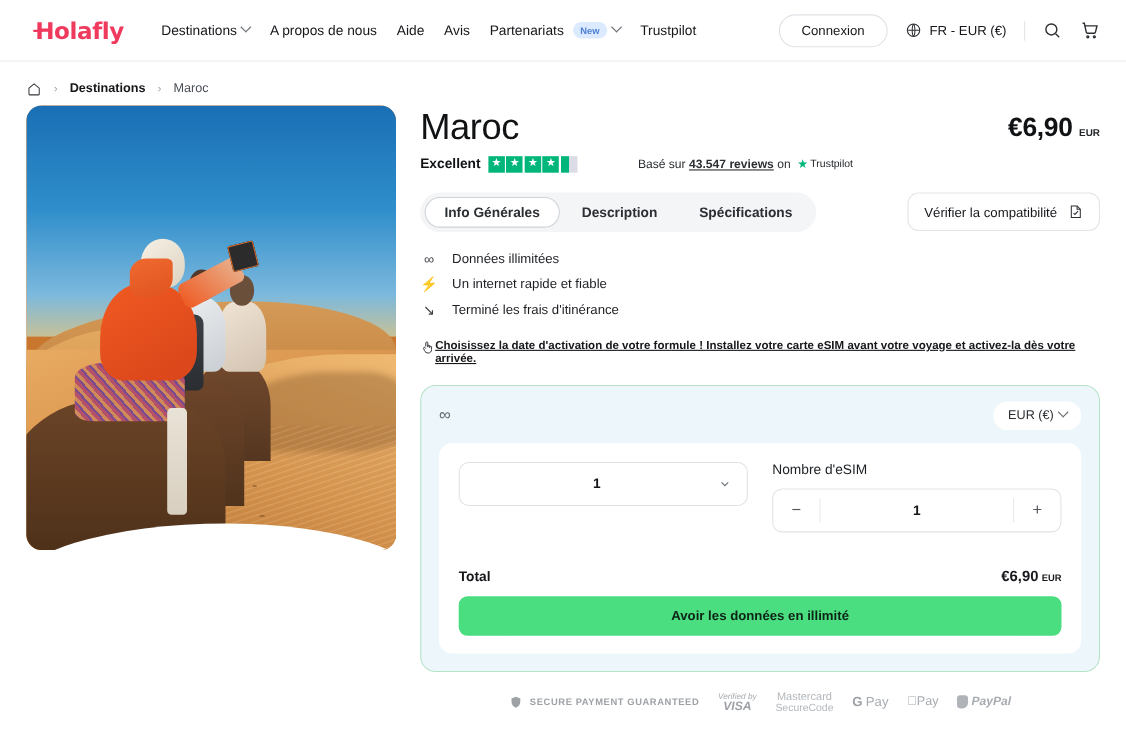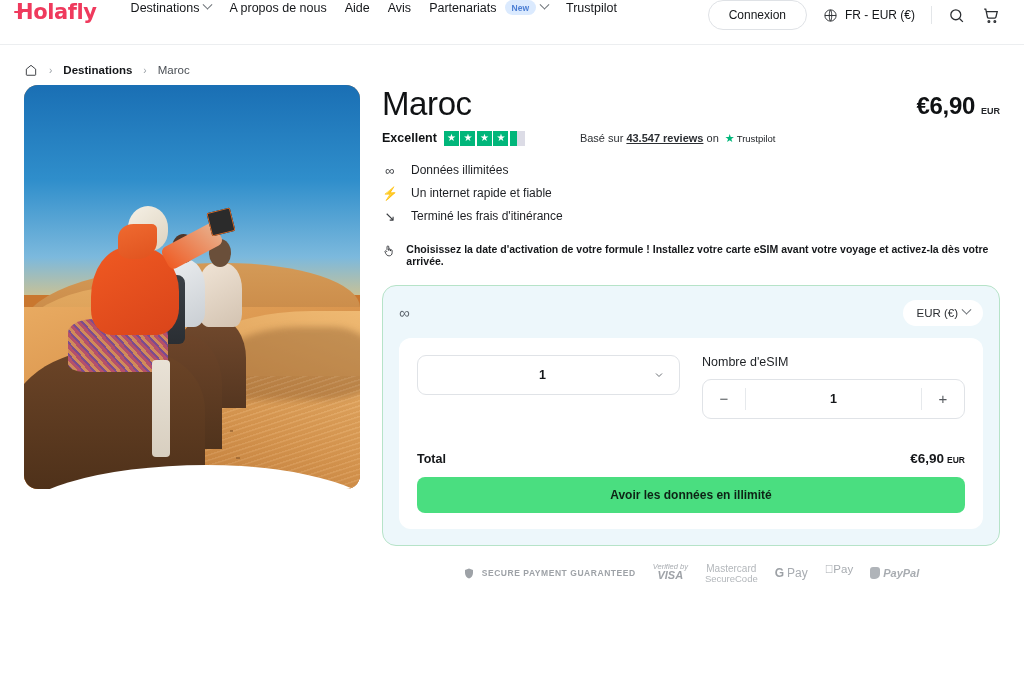--- a/index.html
+++ b/index.html
@@ -6,24 +6,24 @@
   html, body {
     width: 1024px; height: 683px;
     font-family: "Liberation Sans", sans-serif;
     background: #ffffff;
     color: #1b1b1b;
     overflow: hidden;
   }
 
   
   .topnav {
-    height: 45px;
+    height: 56px;
     display: flex;
-    align-items: flex-start;
-    padding: 0 24px 0 16px;
+    align-items: center;
+    padding: 0 24px 0 32px;
     border-bottom: 1px solid #eceef0;
     background: #fff;
   }
   .logo {
     font-size: 21px;
     font-weight: 700;
     color: #ef3a5d;
     letter-spacing: -0.4px;
     font-family: "DejaVu Sans", sans-serif;
     position: relative;
@@ -293,22 +293,22 @@
     font-family: "Liberation Sans", sans-serif;
   }
 
   
   .features { margin-top: 17px; display: flex; flex-direction: column; gap: 8px; }
   .feature { display: flex; align-items: center; gap: 13px; font-size: 12px; color: #1d1f23; }
   .fico { width: 16px; display: flex; justify-content: center; color: #3a3d42; font-size: 13px; }
 
   .notice {
     margin-top: 19px;
-    display: flex; align-items: flex-start; gap: 11px;
-    font-size: 10.5px; font-weight: 700; color: #15171a;
+    display: flex; align-items: flex-start; 
+    font-size: 10.5px; font-weight: 700; color: #15171a; text-decoration: underline;
   }
 
   
   .pcard {
     margin-top: 18px;
     border: 1px solid #b6e3c8;
     background: #edf7fb;
     border-radius: 14px;
     padding: 14px 16px 16px 16px;
   }
@@ -358,21 +358,21 @@
   .total-cur { font-size: 8.5px; font-weight: 600; color: #15171a; margin-left: 3px; }
   .cta {
     margin-top: 11px; width: 100%; height: 36px;
     background: #4ade80; border: none; border-radius: 8px;
     font-size: 12px; font-weight: 700; color: #0d2315; cursor: pointer;
     font-family: "Liberation Sans", sans-serif;
   }
 
   
   .pay {
-    display: flex; justify-content: center;
+    display: flex; align-items: center; justify-content: center;
     gap: 17px; margin-top: 17px; color: #a8acb1;
   }
   .pay-sec { display:flex; align-items:center; gap:7px; font-size: 8.5px; font-weight: 700; letter-spacing: .55px; color:#9ea2a7; }
   .pay-visa { text-align:center; line-height:1.0; }
   .pay-visa .s { font-size: 7.5px; font-style: italic; color:#a8acb1; }
   .pay-visa .b { font-size: 11px; font-weight: 700; font-style: italic; color:#9ea2a7; }
   .pay-mc { text-align:center; line-height:1.1; color:#b3b7bb; }
   .pay-mc .a { font-size: 10px; }
   .pay-mc .b { font-size: 9.5px; }
   .pay-g { font-size: 12px; color:#a8acb1; display:flex; align-items:center; gap:3px; }
@@ -501,20 +501,35 @@
         <span>Basé sur</span>
         <b>43.547 reviews</b>
         <span>on</span>
         <span class="tp-logo">
           <span class="tp-star">★</span>
           <span class="tp-name">Trustpilot</span>
         </span>
       </span>
     </div>
 
+    <div class="tabs-row">
+      <div class="tabs">
+        <div class="tab active">Info Générales</div>
+        <div class="tab">Description</div>
+        <div class="tab">Spécifications</div>
+      </div>
+      <button class="btn-compat">
+        <span>Vérifier la compatibilité</span>
+        <svg width="14" height="15" viewBox="0 0 24 24" fill="none" stroke="#2b2e32" stroke-width="1.6">
+          <path d="M5 3h9l5 5v13H5z"></path>
+            <path d="M14 3v5h5"></path>
+            <path d="M8.5 14l2.2 2.2L15.5 11"></path>
+        </svg>
+      </button>
+    </div>
 
     <div class="features">
       <div class="feature">
         <span class="fico">∞</span>
         <span>Données illimitées</span>
       </div>
       <div class="feature">
         <span class="fico">⚡</span>
         <span>Un internet rapide et fiable</span>
       </div>

